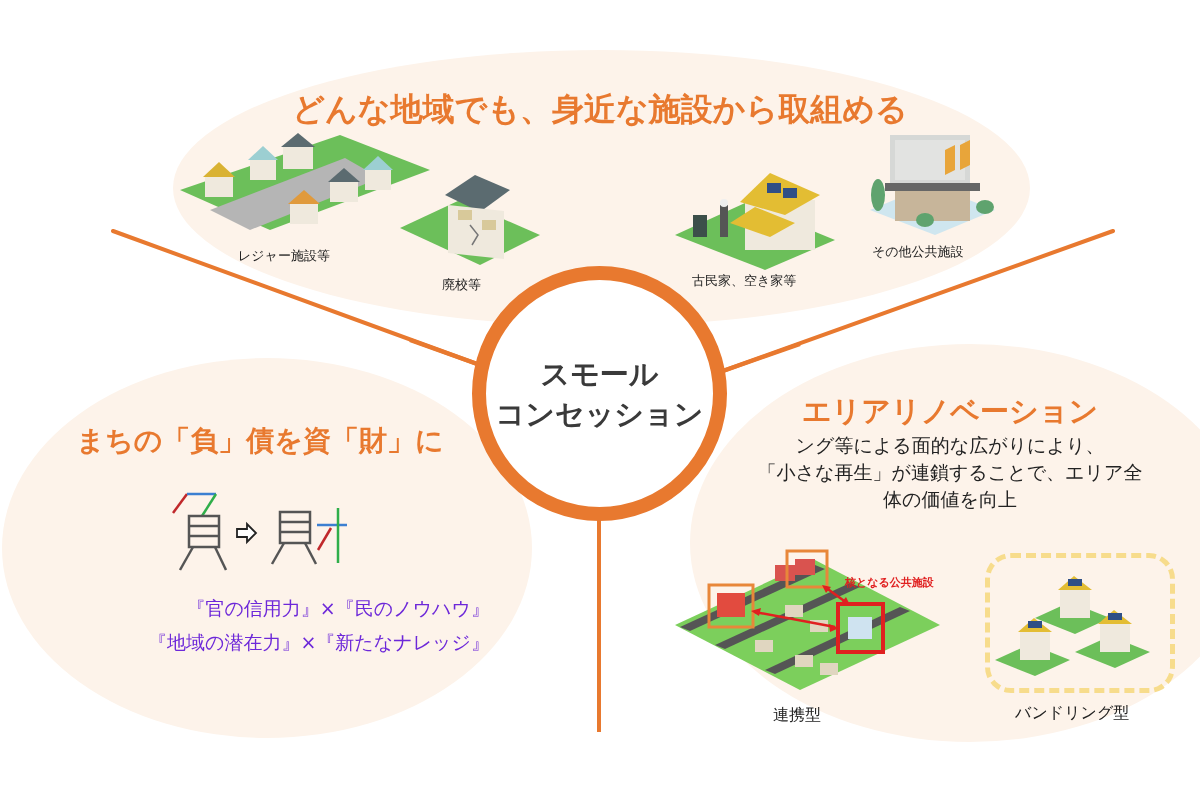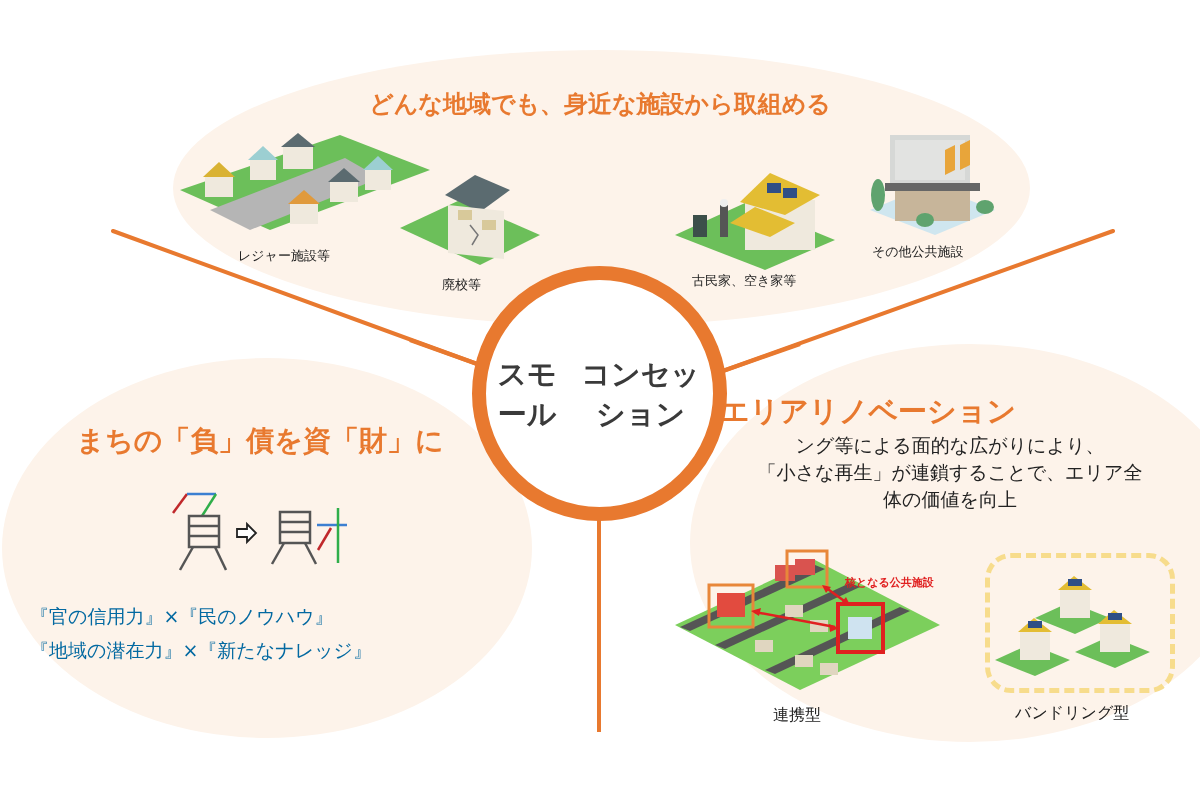--- a/index.html
+++ b/index.html
@@ -3,21 +3,21 @@
 <meta charset="utf-8">
 <style>
   html,body{margin:0;padding:0;}
   body{width:1200px;height:798px;background:#ffffff;position:relative;overflow:hidden;font-family:"DejaVu Sans","Liberation Sans",sans-serif;}
   .abs{position:absolute;}
   .ellipse{position:absolute;background:#fdf3ea;border-radius:50%;}
   .orange-title{color:#e8792f;font-weight:bold;white-space:nowrap;}
   .label{font-size:13px;color:#222;white-space:nowrap;}
   .center-text{font-weight:bold;color:#3a3a3a;text-align:center;font-size:29px;line-height:40px;}
   .body-text{font-size:19px;color:#222;text-align:center;line-height:27px;}
-  .formula{font-size:19px;color:#0369a1;text-align:left;line-height:34px;white-space:nowrap;margin-top:8px;}
+  .formula{font-size:19px;color:#6d28d9;text-align:right;line-height:34px;white-space:nowrap;}
   svg{overflow:visible;}
 </style>
 </head>
 <body>
 
 <svg class="abs" style="left:0;top:0;" width="1200" height="798">
   <line x1="113" y1="231" x2="480" y2="365" stroke="#e8792f" stroke-width="4" stroke-linecap="round"></line>
   <line x1="1113" y1="231" x2="720" y2="372" stroke="#e8792f" stroke-width="4" stroke-linecap="round"></line>
   <line x1="599" y1="515" x2="599" y2="732" stroke="#e8792f" stroke-width="4"></line>
 </svg>
@@ -27,26 +27,26 @@
 <div class="ellipse" style="left:2px;top:358px;width:530px;height:380px;"></div>
 
 <div class="ellipse" style="left:690px;top:344px;width:560px;height:398px;"></div>
 
 <svg class="abs" style="left:0;top:0;" width="1200" height="798">
   <line x1="410" y1="340" x2="480" y2="365" stroke="#e8792f" stroke-width="4"></line>
   <line x1="720" y1="372" x2="800" y2="344" stroke="#e8792f" stroke-width="4"></line>
   <line x1="599" y1="515" x2="599" y2="732" stroke="#e8792f" stroke-width="4"></line>
 </svg>
 
-<div class="abs" style="left:472px;top:266px;width:227px;height:227px;border:14px solid #e8792f;border-radius:50%;background:#ffffff;display:flex;flex-direction:row;align-items:center;justify-content:center;">
+<div class="abs" style="left:472px;top:266px;width:227px;height:227px;border:14px solid #e8792f;border-radius:50%;background:#ffffff;display:flex;flex-direction:column;align-items:center;justify-content:center;">
   <div class="center-text">スモール</div>
   <div class="center-text">コンセッション</div>
 </div>
 
-<div class="abs orange-title" style="left:0;width:1200px;top:88px;text-align:center;font-size:24px;">どんな地域でも、身近な施設から取組める</div>
+<div class="abs orange-title" style="left:0;width:1200px;top:88px;text-align:center;font-size:32px;">どんな地域でも、身近な施設から取組める</div>
 
 <svg class="abs" style="left:180px;top:130px;" width="260" height="120">
   <polygon points="0,60 160,5 250,40 90,100" fill="#6cbf5a"></polygon>
   <polygon points="30,80 165,28 200,48 70,100" fill="#b5b5b5"></polygon>
 
   <g>
     <rect x="25" y="45" width="28" height="22" fill="#efe9dd"></rect>
       <polygon points="23,47 39,32 55,47" fill="#d9b233"></polygon>
     <rect x="70" y="28" width="26" height="22" fill="#efe9dd"></rect>
       <polygon points="68,30 83,16 98,30" fill="#9ccfd2"></polygon>
@@ -122,21 +122,21 @@
   <line x1="145" y1="53" x2="156" y2="74" stroke="#555" stroke-width="2.5"></line>
 
   <line x1="157" y1="35" x2="187" y2="35" stroke="#3c7fd1" stroke-width="2.5"></line>
   <line x1="178" y1="18" x2="178" y2="73" stroke="#2fae4a" stroke-width="2.5"></line>
   <line x1="171" y1="38" x2="158" y2="60" stroke="#c0282b" stroke-width="2.5"></line>
 </svg>
 
 <div class="abs formula" style="left:30px;width:460px;top:591px;">『官の信用力』×『民のノウハウ』</div>
 <div class="abs formula" style="left:30px;width:460px;top:625px;">『地域の潜在力』×『新たなナレッジ』</div>
 
-<div class="abs orange-title" style="left:720px;width:460px;top:392px;font-size:29px;">エリアリノベーション</div>
+<div class="abs orange-title" style="left:720px;width:460px;top:392px;text-align:center;font-size:29px;">エリアリノベーション</div>
 
 <div class="abs" style="left:720px;width:460px;top:432px;">
   <div class="body-text">ング等による面的な広がりにより、</div>
   <div class="body-text">「小さな再生」が連鎖することで、エリア全</div>
   <div class="body-text">体の価値を向上</div>
 </div>
 
 <svg class="abs" style="left:675px;top:545px;" width="275" height="150">
   <polygon points="0,80 140,15 265,80 125,145" fill="#7ccf5c"></polygon>
   <polygon points="5,82 140,20 150,24 15,86" fill="#555"></polygon>

